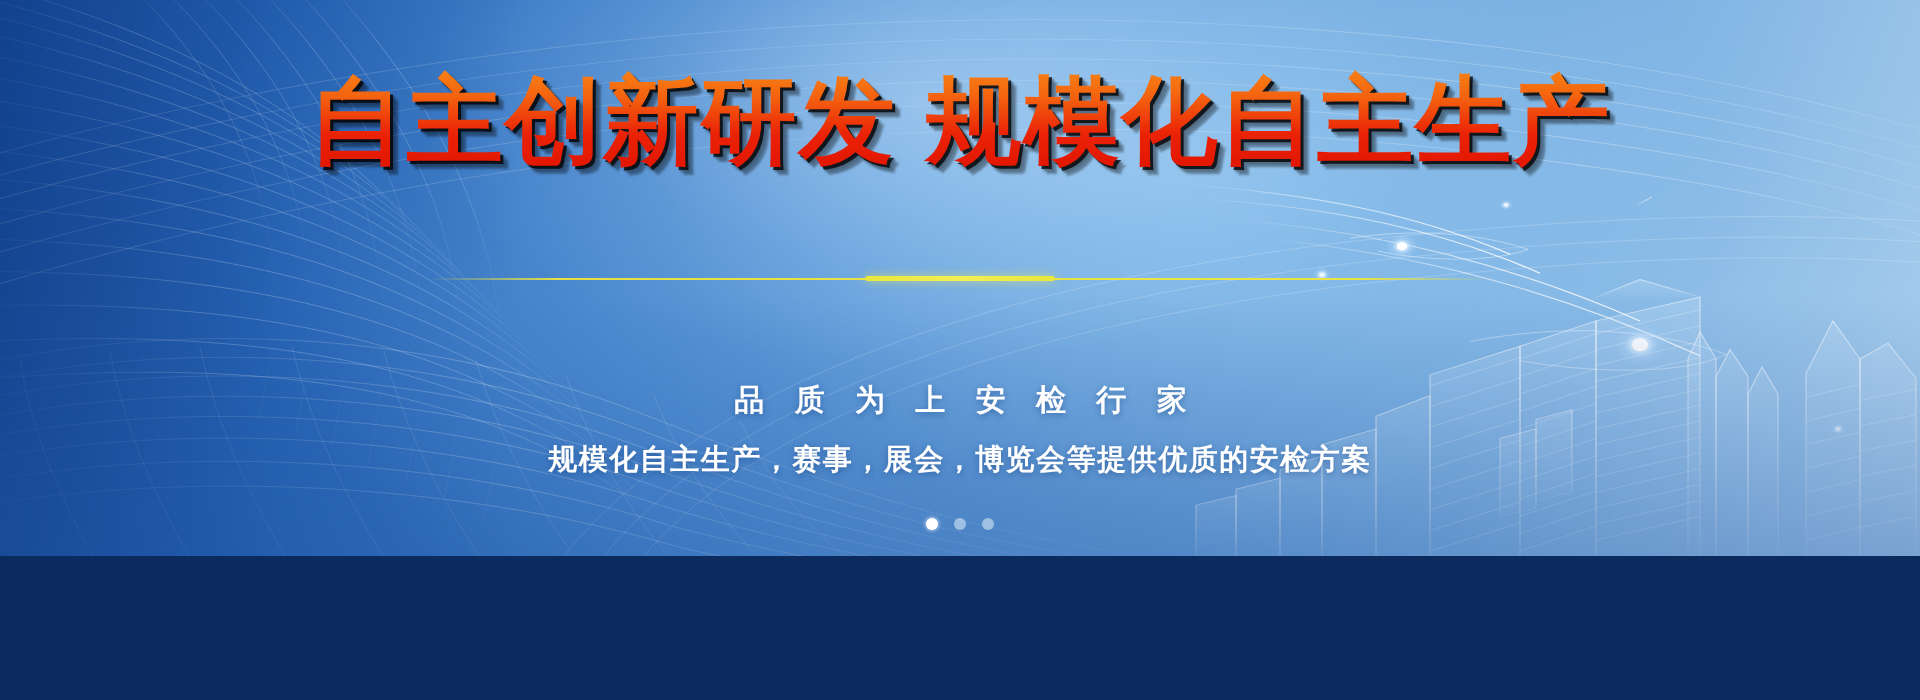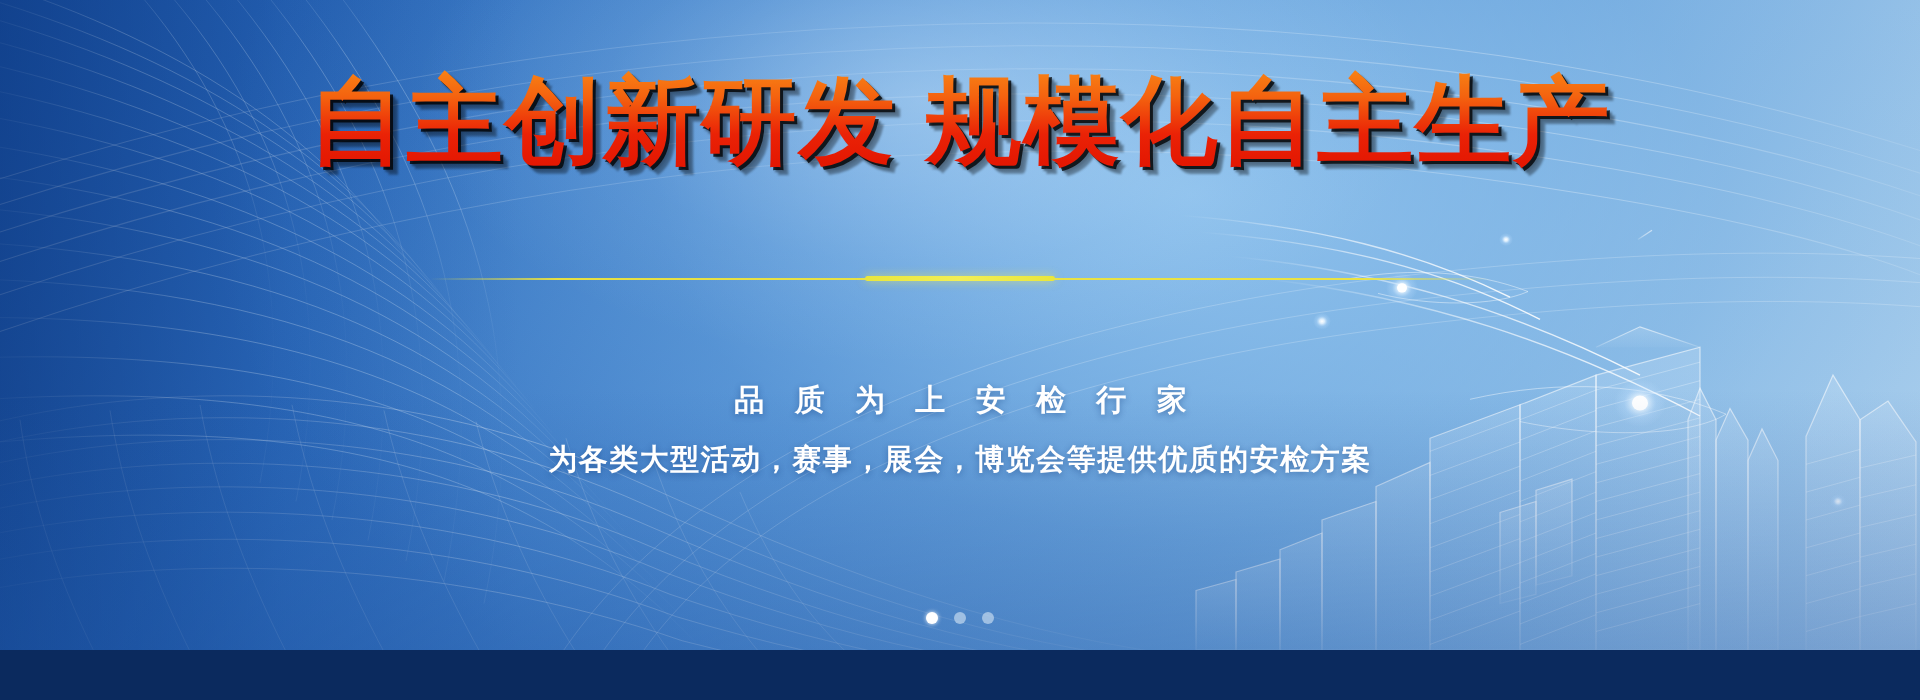--- a/index.html
+++ b/index.html
@@ -5,21 +5,21 @@
   html, body {
     margin: 0;
     padding: 0;
     background: #0b2a5e;
   }
   * { box-sizing: border-box; }
 
   .banner {
     position: relative;
     width: 1920px;
-    height: 650px;
+    height: 556px;
     overflow: hidden;
     font-family: "Liberation Sans", "DejaVu Sans", sans-serif;
     background:
       radial-gradient(ellipse 1400px 900px at 62% 30%, rgba(150,200,240,0.85) 0%, rgba(120,180,230,0.35) 38%, rgba(60,120,200,0.0) 70%),
       linear-gradient(120deg, #1b55a8 0%, #2d6cbd 22%, #4b88cf 45%, #74a9de 68%, #9ec6e9 86%, #b6d5ef 100%);
   }
 
   
   .bg-layer {
     position: absolute;
@@ -387,21 +387,21 @@
 
     <div class="headline">自主创新研发 规模化自主生产</div>
 
     <div class="divider">
       <div class="divider-line"></div>
       <div class="divider-core"></div>
     </div>
 
     <div class="sub-primary">品 质 为 上   安 检 行 家</div>
 
-    <div class="sub-secondary">为各类大型活动，赛事，展会，博览会等提供优质的安检方案</div>
+    <div class="sub-secondary">规模化自主生产，赛事，展会，博览会等提供优质的安检方案</div>
   </div>
 
   <div class="dots">
     <span class="dot active"></span>
     <span class="dot"></span>
     <span class="dot"></span>
   </div>
 
 </div>
 

